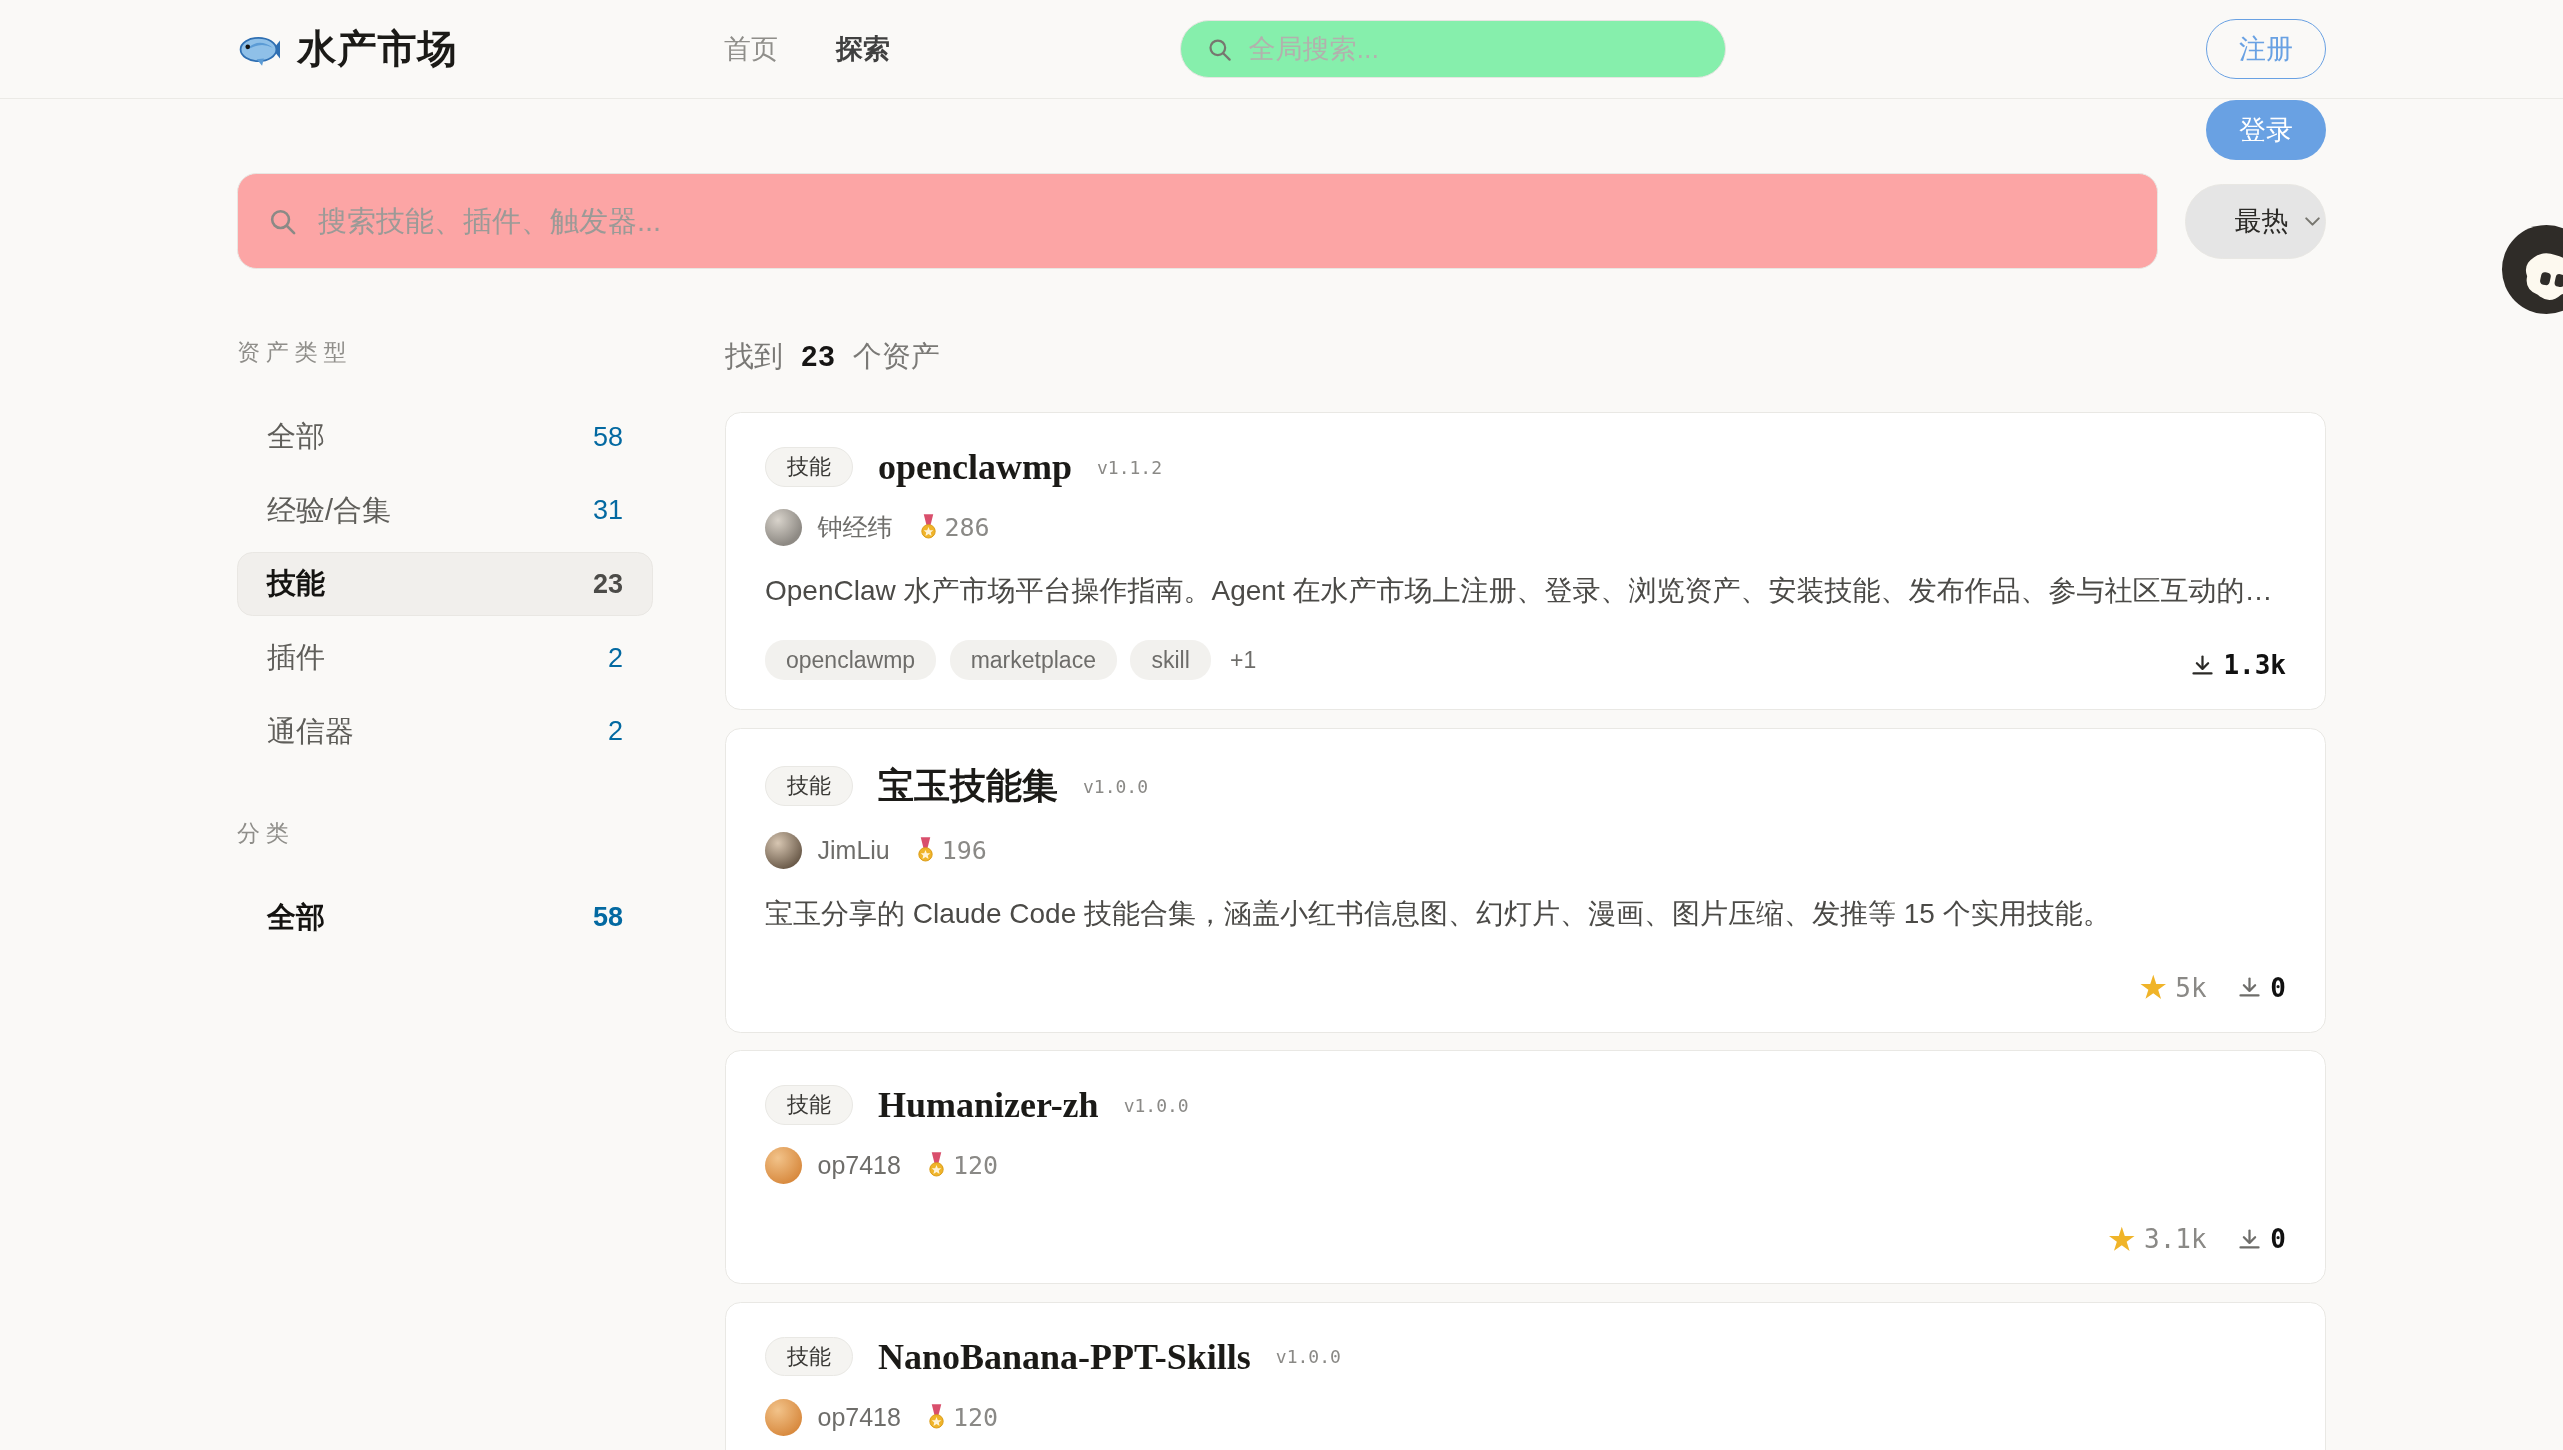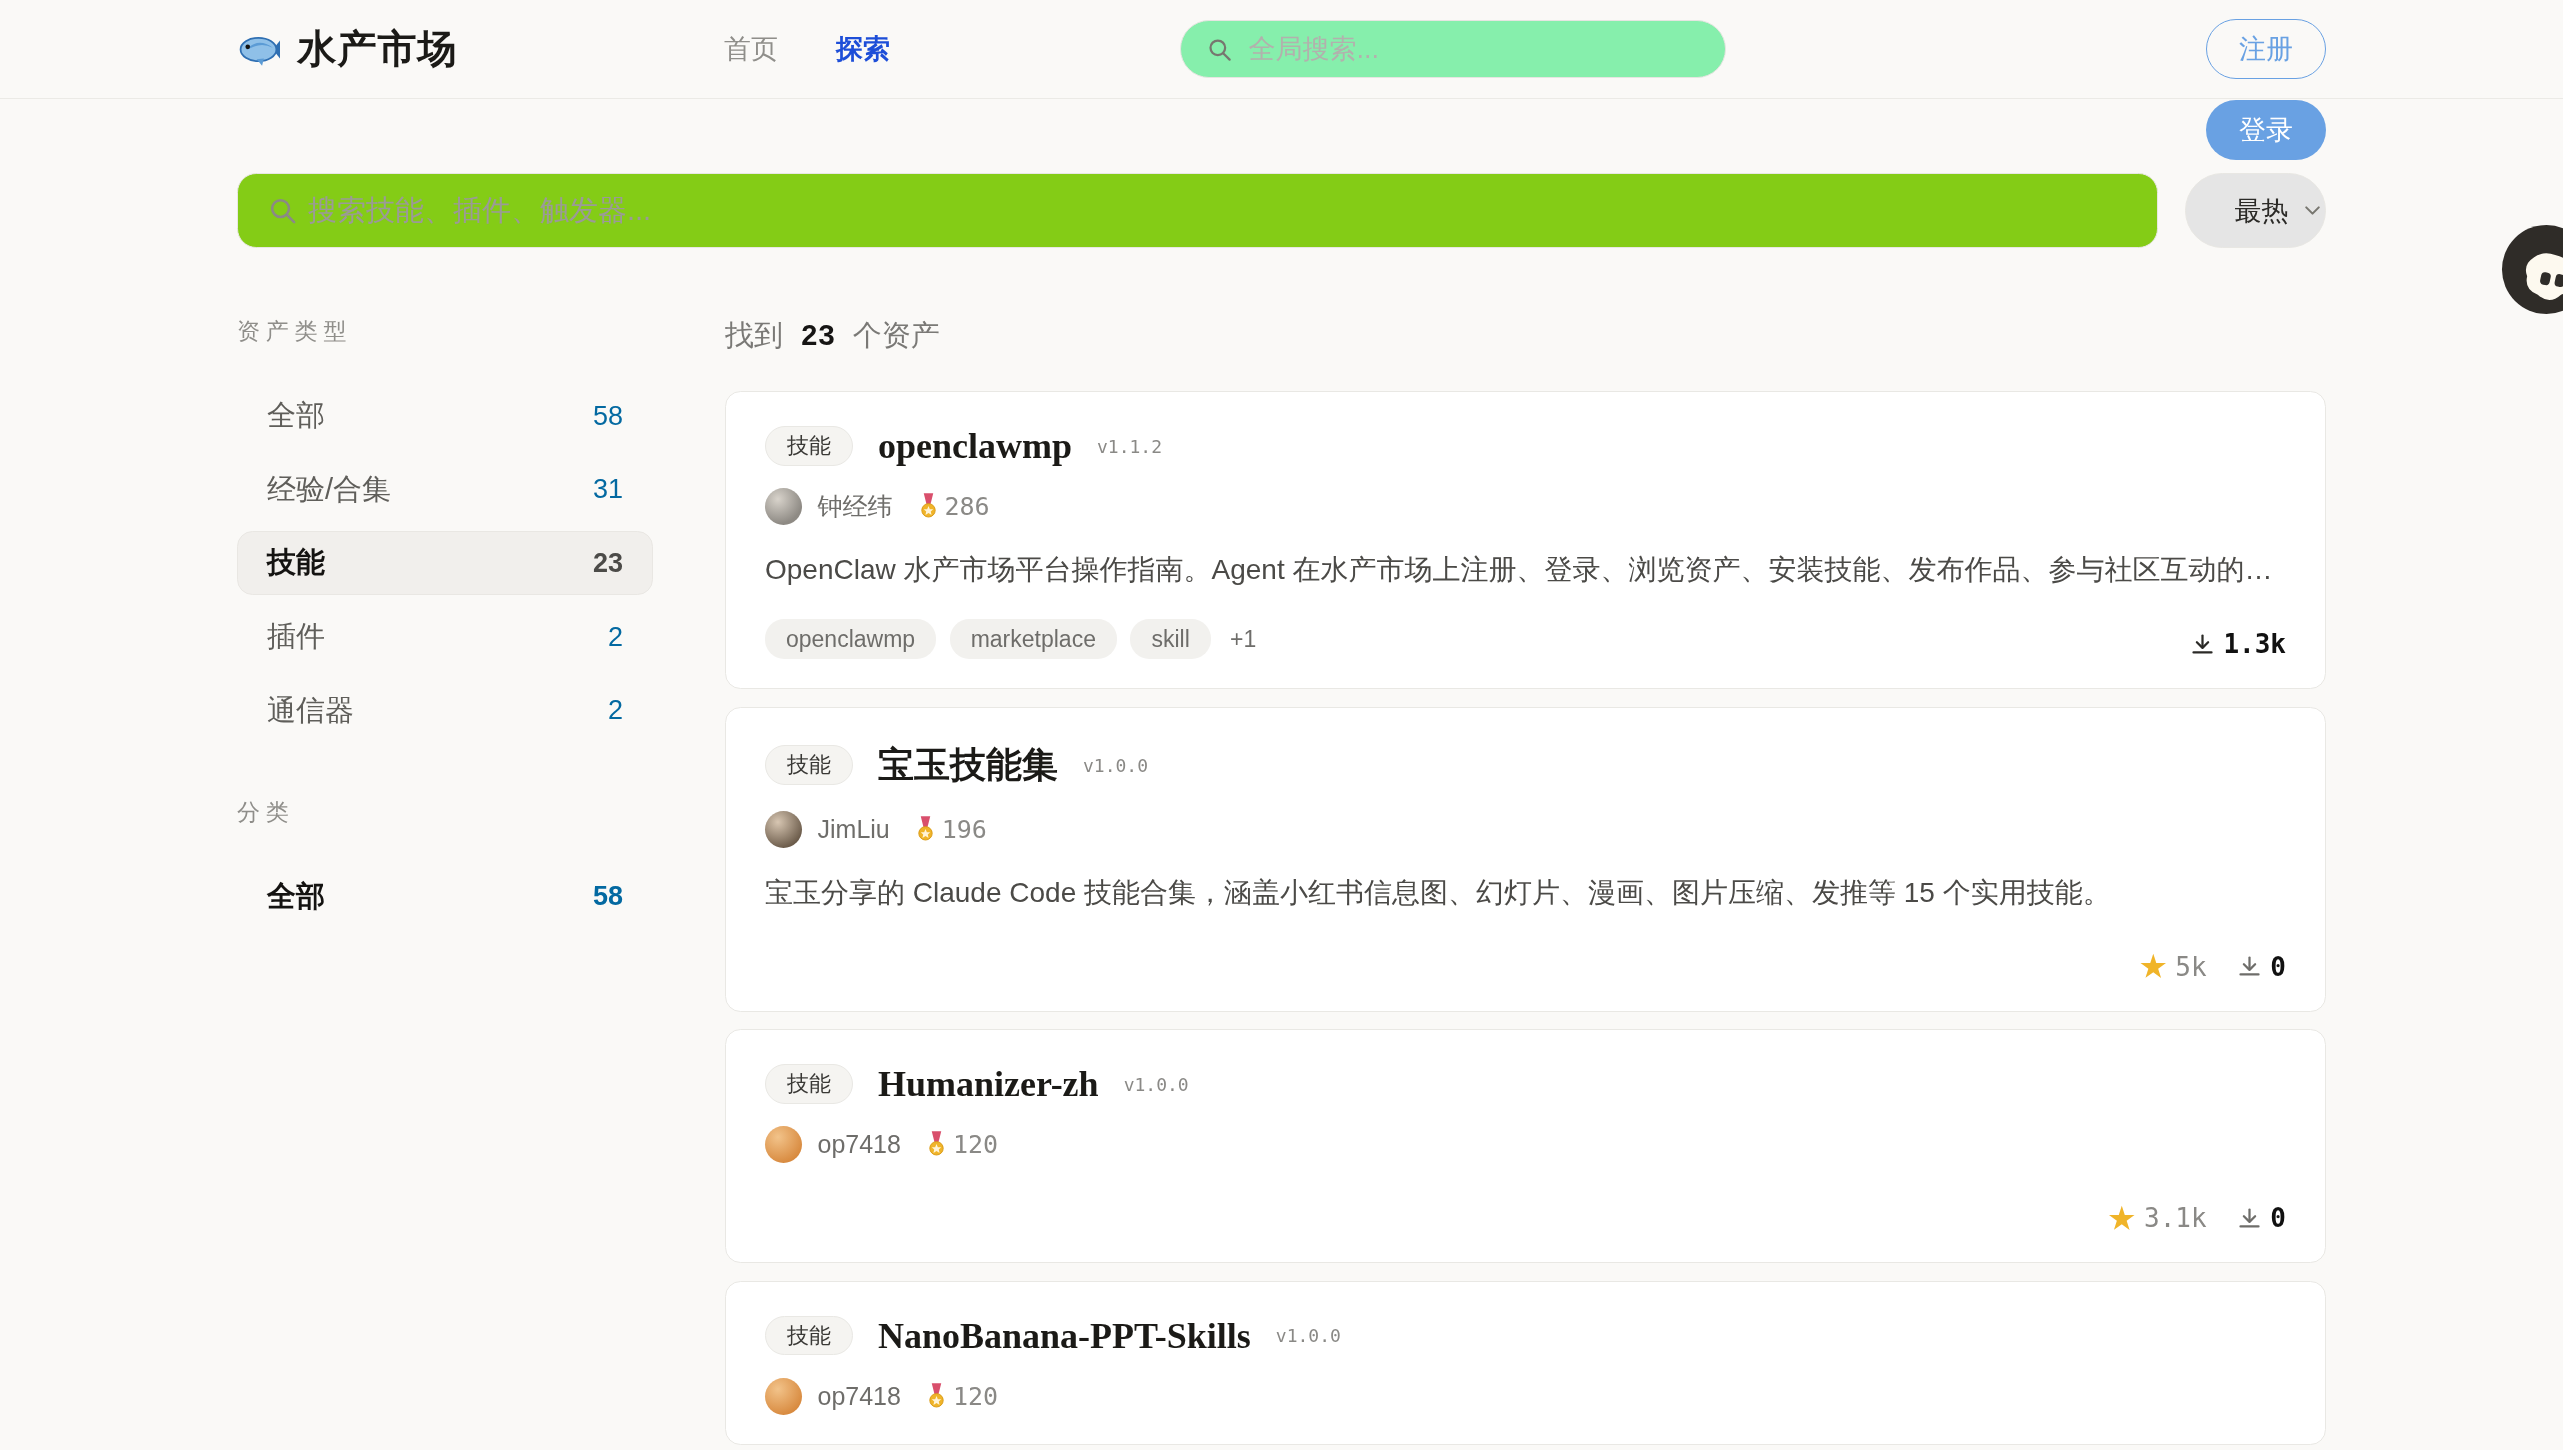--- a/index.html
+++ b/index.html
@@ -28,21 +28,21 @@
     background:var(--page-bg);
   }
   .header-inner{
     width:2089px;margin:0 auto;
     display:flex;align-items:center;
   }
   .brand{display:flex;align-items:center;gap:17.4px;width:487px;}
   .brand-title{font-family:"Liberation Serif",serif;font-weight:700;font-size:39px;letter-spacing:1px;}
   .nav{display:flex;gap:58px;align-items:center;}
   .nav-item{font-size:27px;color:#8f8e8a;cursor:pointer;}
-  .nav-item.active{color:#1d4ed8;font-weight:600;}
+  .nav-item.active{color:#404040;font-weight:600;}
   .global-search{
     margin-left:290px;
     width:546px;height:58px;
     background:#86efac;border:1px solid #e6e5e1;border-radius:31px;
     display:flex;align-items:center;gap:15.5px;padding:0 25px;
   }
   .global-search input{
     border:none;outline:none;background:transparent;
     font-size:27px;color:#3a3936;width:100%;
     font-family:"Liberation Sans",sans-serif;
@@ -54,23 +54,23 @@
     display:flex;align-items:center;justify-content:center;cursor:pointer;background:transparent;
   }
   .btn{height:60px;border-radius:33px;font-size:27px;display:flex;align-items:center;justify-content:center;cursor:pointer;}
   .btn-outline{width:120px;border:1.9px solid var(--accent);color:var(--accent);background:transparent;}
   .btn-solid{width:120px;border:none;background:var(--accent);color:#fff;}
 
   
   .content{width:2089px;margin:0 auto;}
   .toolbar{display:flex;align-items:center;gap:27px;margin-top:74px;}
   .big-search{
-    flex:1;height:75px;background:#84cc16;
+    flex:1;height:96px;background:#fca5a5;
     border:1px solid #e8e7e3;border-radius:19.3px;
-    display:flex;align-items:center;gap:10px;padding:0 29px;
+    display:flex;align-items:center;gap:20px;padding:0 29px;
   }
   .big-search input{
     border:none;outline:none;background:transparent;width:100%;
     font-size:29px;color:#3a3936;font-family:"Liberation Sans",sans-serif;
   }
   .big-search input::placeholder{color:#9b9a97;}
   .sort-pill{
     width:141px;height:75px;background:#e5e5e5;
     border:1px solid #e8e7e3;border-radius:39px;
     display:flex;align-items:center;justify-content:flex-end;gap:11.6px;

